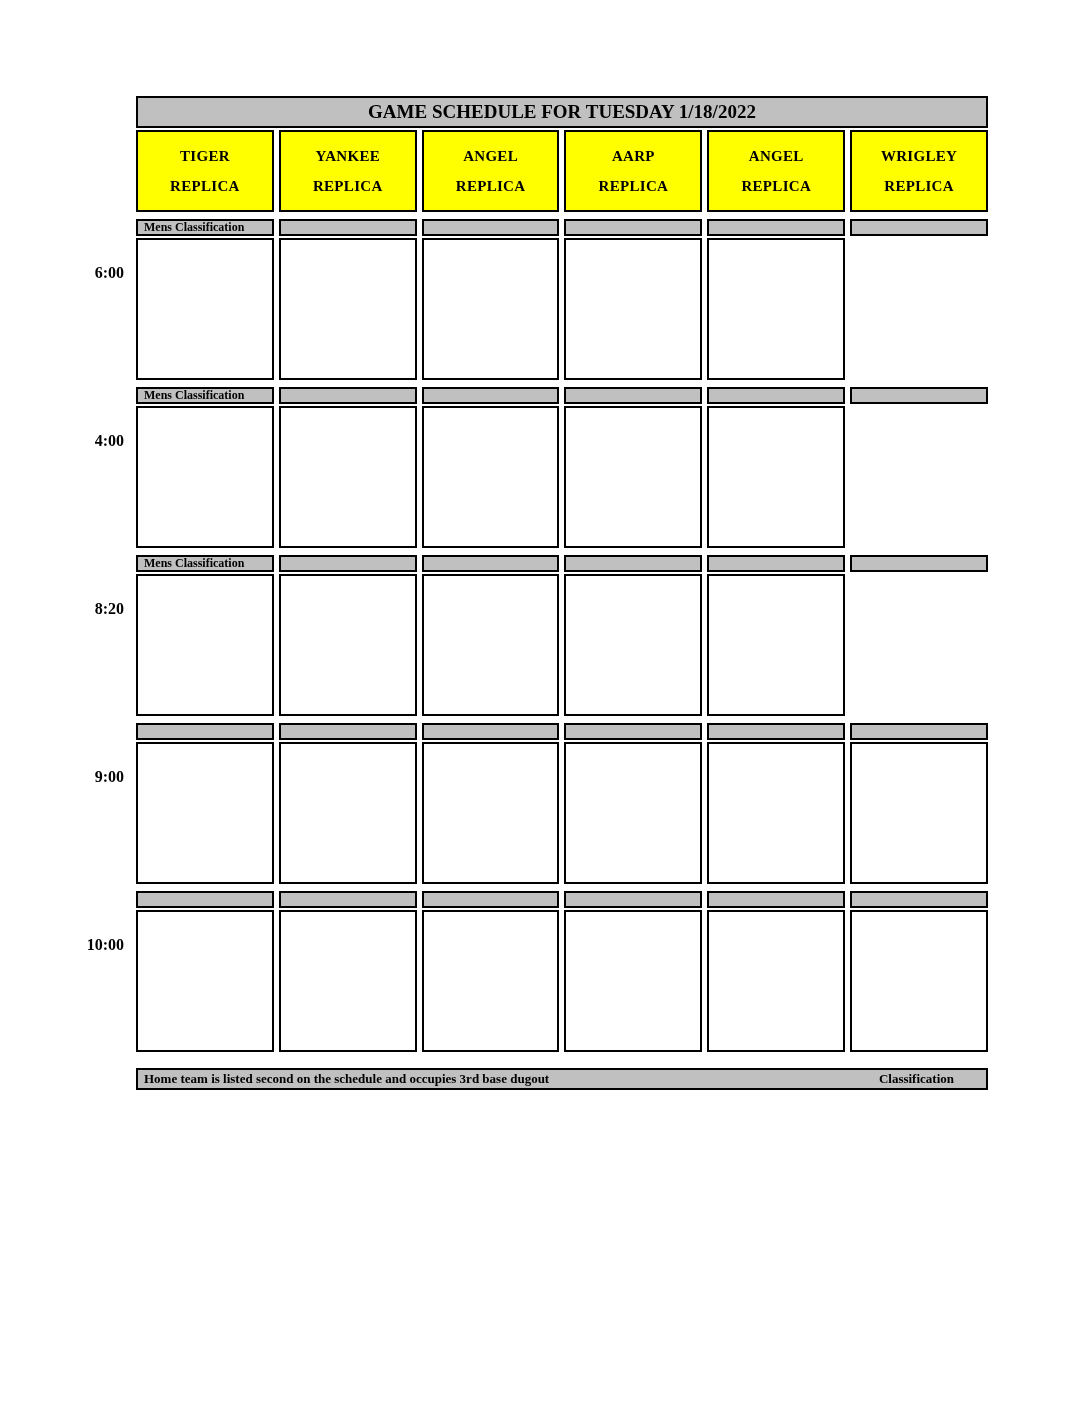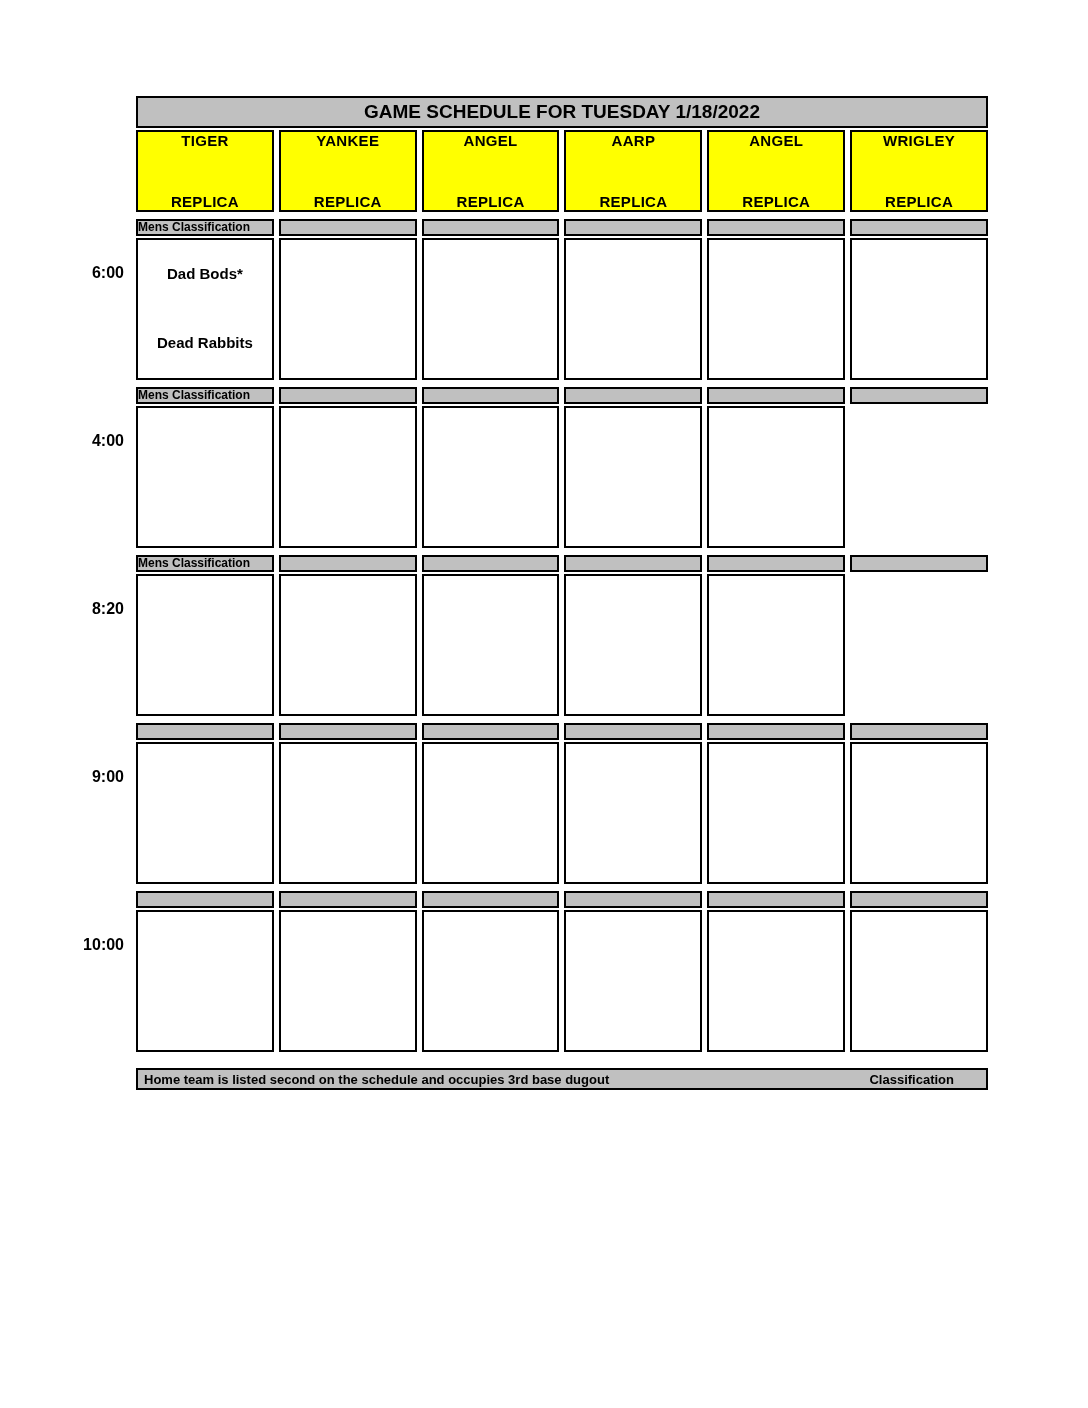--- a/index.html
+++ b/index.html
@@ -1,36 +1,36 @@
 <!DOCTYPE html>
 <html><head>
 <meta charset="utf-8">
 <style>
   html,body{margin:0;padding:0;background:#ffffff;}
   .page{
     position:relative;width:1088px;height:1408px;background:#ffffff;
-    font-family:Liberation Sans, sans-serif;font-weight:bold;color:#000;
+    font-family:Liberation Serif, serif;font-weight:bold;color:#000;
     overflow:hidden;
   }
   .sched-table{position:absolute;left:136px;top:96px;width:852px;}
   .title-bar{
     border:2px solid #000;background:#c0c0c0;text-align:center;
     font-size:19px;line-height:24px;padding:2px 0;box-sizing:border-box;
   }
   .grid{display:grid;grid-template-columns:repeat(6,1fr);column-gap:5px;}
   .header-grid{margin-top:2px;}
   .header-cell{
     border:2px solid #000;background:#ffff00;height:78px;
-    display:flex;flex-direction:column;align-items:center;justify-content:space-between;
+    display:flex;flex-direction:column;align-items:center;justify-content:center;
     gap:13px;font-size:15px;letter-spacing:.3px;
   }
   .strip-grid{margin-top:7px;}
   .strip-cell{
     border:2px solid #000;background:#c0c0c0;height:17px;box-sizing:border-box;
-    font-size:12px;line-height:13px;padding-left:0;overflow:hidden;white-space:nowrap;
+    font-size:12px;line-height:13px;padding-left:6px;overflow:hidden;white-space:nowrap;
   }
   .block-grid{margin-top:2px;position:relative;}
   .game-cell{
     border:2px solid #000;background:#ffffff;height:138px;
     display:flex;flex-direction:column;justify-content:space-around;align-items:center;
     font-size:15px;text-align:center;
   }
   .team{display:block;max-width:86%;line-height:1.35;}
   .time-label{
     position:absolute;left:-64px;width:52px;top:26px;text-align:right;font-size:16px;
@@ -79,24 +79,20 @@
           <div class="strip-cell">Mens Classification</div>
           <div class="strip-cell"></div>
           <div class="strip-cell"></div>
           <div class="strip-cell"></div>
           <div class="strip-cell"></div>
           <div class="strip-cell"></div>
         </div>
         <div class="grid block-grid">
           <div class="time-label">6:00</div>
           <div class="game-cell">
-            <span class="team">Dad Bods*</span>
-            <span class="team">Dead Rabbits</span>
-          </div>
-          <div class="game-cell">
             <span class="team"></span>
             <span class="team"></span>
           </div>
           <div class="game-cell">
             <span class="team"></span>
             <span class="team"></span>
           </div>
           <div class="game-cell">
             <span class="team"></span>
             <span class="team"></span>

